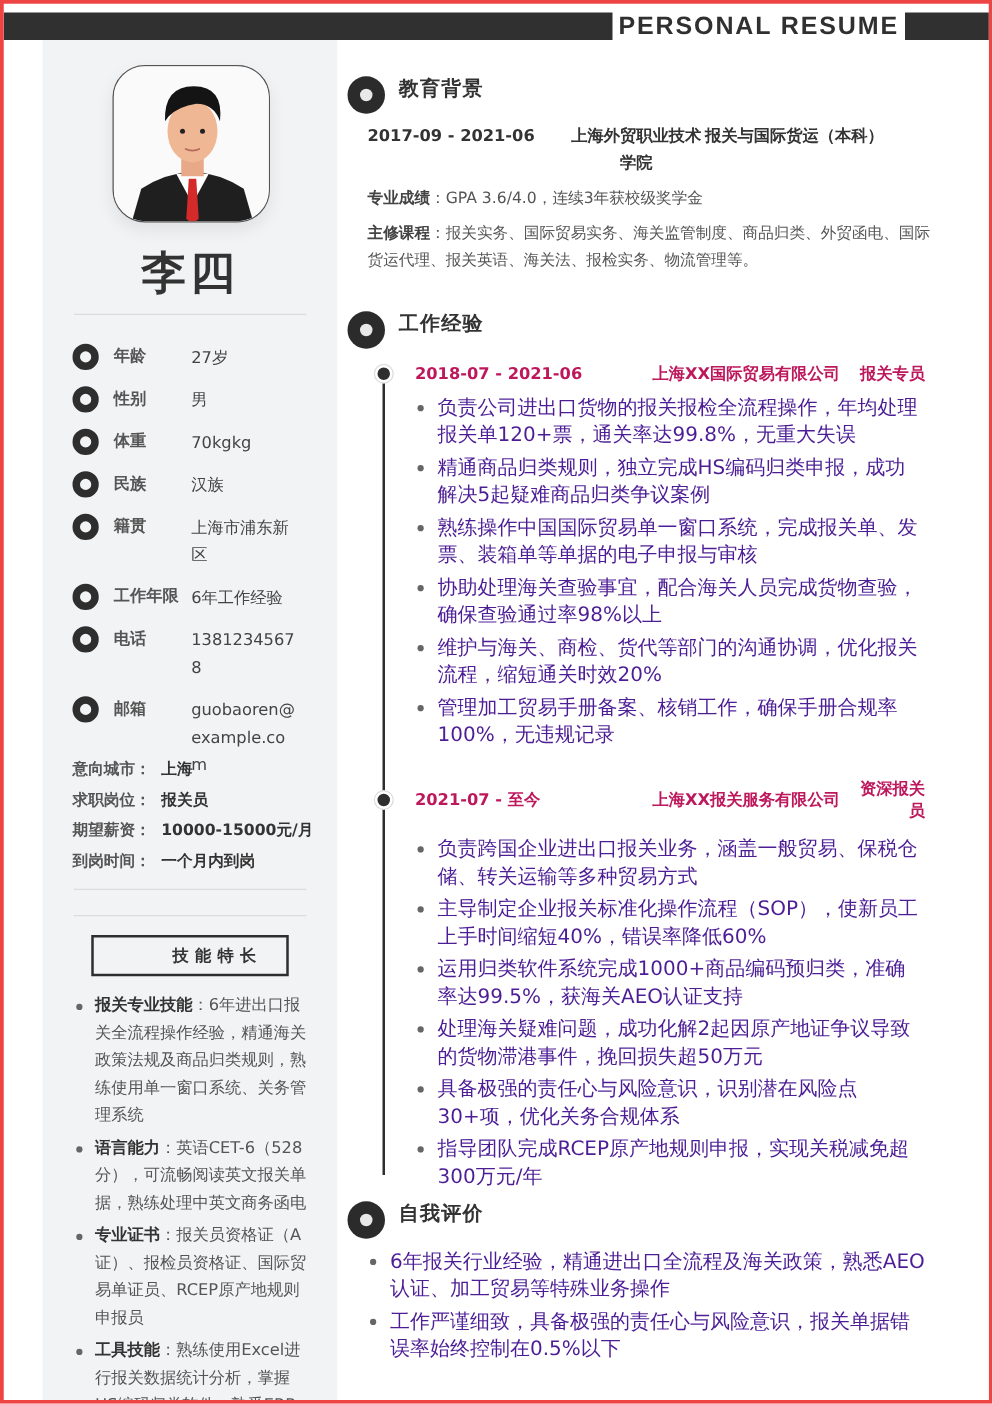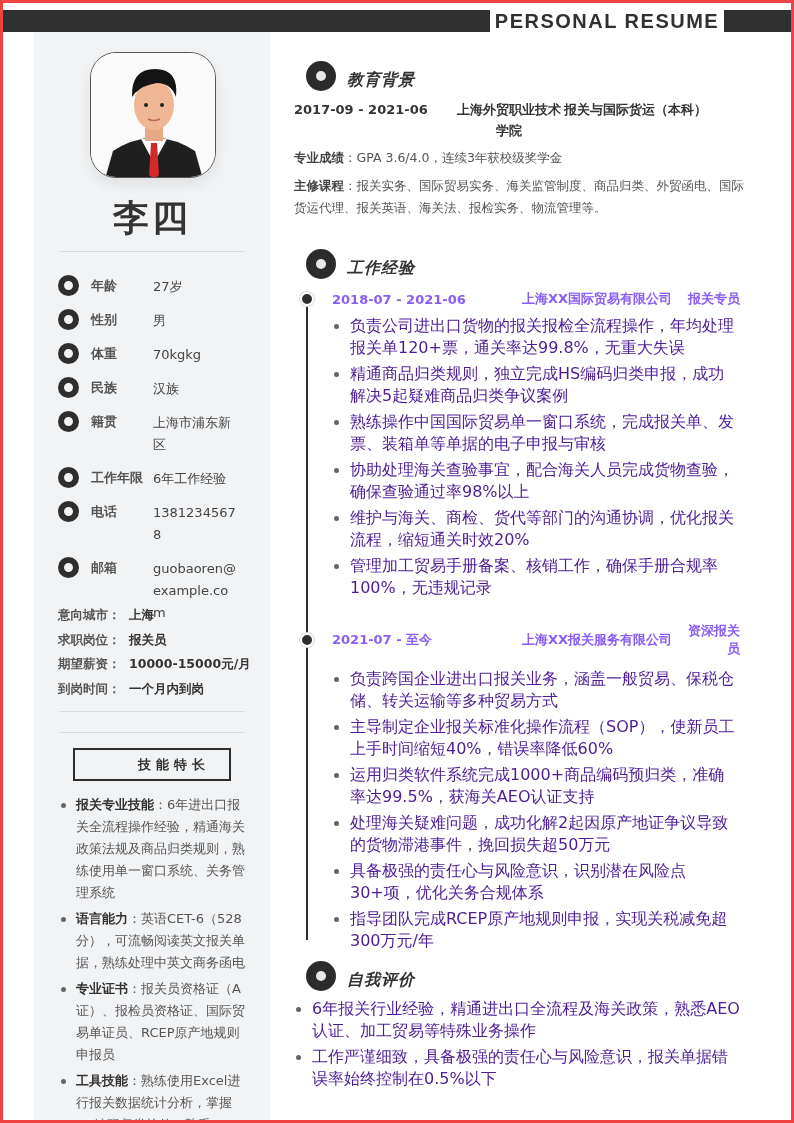--- a/index.html
+++ b/index.html
@@ -30,34 +30,34 @@
   .intent-value { color: #333; font-weight: bold; }
 
   .skills-box { position: absolute; left: 39px; top: 716px; width: 158px; height: 33px; border: 2px solid #2e2e2e;
     display: flex; align-items: center; justify-content: center; font-size: 13px; font-weight: bold; letter-spacing: 5px; color: #333; padding-left: 44px; }
   .skills-list { position: absolute; left: 24px; top: 762px; width: 190px; list-style: none; }
   .skills-list li { position: relative; padding-left: 18px; font-size: 13px; line-height: 22px; color: #555; margin-bottom: 4px; }
   .skills-list li::before { content: ""; position: absolute; left: 3px; top: 9px; width: 5px; height: 5px; border-radius: 50%; background: #666; }
   .skills-list b { color: #333; }
 
   .main { position: absolute; left: 267px; top: 29px; width: 527px; height: 1100px; background: #fff; }
-  .section-head { position: absolute; left: 36px; display: flex; align-items: flex-end; font-style: italic; }
+  .section-head { position: absolute; left: 8px; display: flex; align-items: flex-start; }
   .big-ring { width: 30px; height: 30px; border-radius: 50%; background: #2b2b2b; position: relative; flex: none; }
   .big-ring::after { content: ""; position: absolute; left: 10px; top: 10px; width: 10px; height: 10px; border-radius: 50%; background: #e8e8e8; }
   .section-title { margin-left: 11px; font-size: 16px; font-weight: bold; color: #333; letter-spacing: 1px; }
 
   .edu-row { position: absolute; left: 24px; top: 67px; width: 446px; display: flex; font-size: 13px; font-weight: bold; color: #333; line-height: 21px; }
   .edu-date { width: 150px; }
   .edu-school { width: 110px; text-align: center; margin-left: 10px; }
   .edu-major { }
   .edu-line { position: absolute; left: 24px; width: 450px; font-size: 12.5px; color: #555; line-height: 22px; }
   .edu-line b { color: #444; }
 
   .timeline { position: absolute; left: 36px; width: 2px; background: #2e2e2e; }
-  .job-head { position: absolute; left: 30px; width: 440px; display: flex; align-items: center; font-size: 13px; font-weight: bold; color: #8b5cf6; }
+  .job-head { position: absolute; left: 30px; width: 440px; display: flex; align-items: center; font-size: 13px; font-weight: bold; color: #be185d; }
   .dot { width: 14px; height: 14px; border-radius: 50%; background: #2e2e2e; border: 2px solid #fff; box-shadow: 0 0 0 1px #ddd; flex: none; }
   .job-date { margin-left: 18px; width: 170px; }
   .job-company { width: 170px; text-align: right; margin-right: 12px; }
   .job-title { flex: 1; text-align: right; }
   .bullets { position: absolute; left: 60px; width: 410px; list-style: none; }
   .bullets li { position: relative; padding-left: 20px; font-size: 16px; line-height: 22px; color: #4c1d95; margin-bottom: 4px; }
   .bullets li::before { content: ""; position: absolute; left: 4px; top: 9px; width: 5px; height: 5px; border-radius: 50%; background: #666; }
   .self-list { left: 22px; width: 450px; }
 </style>
 </head>

